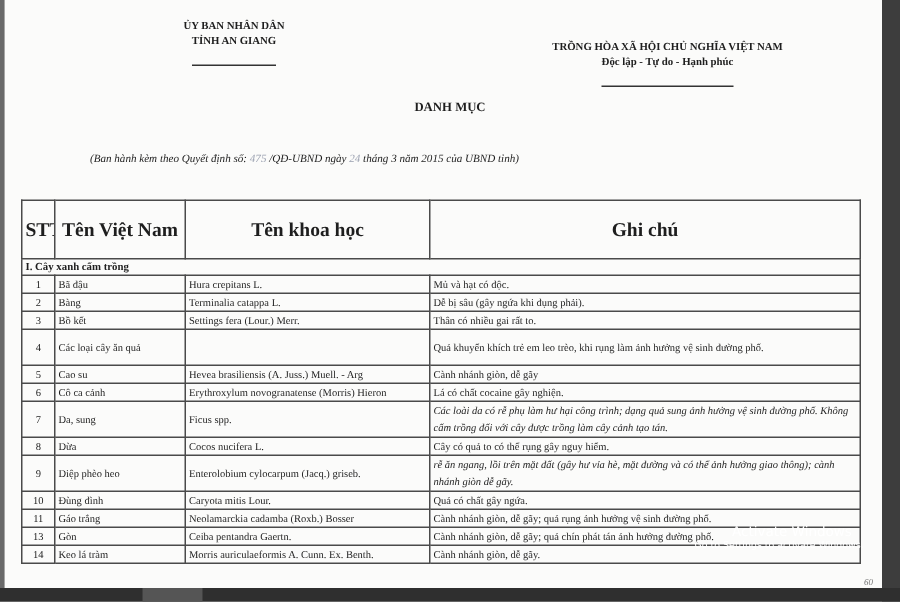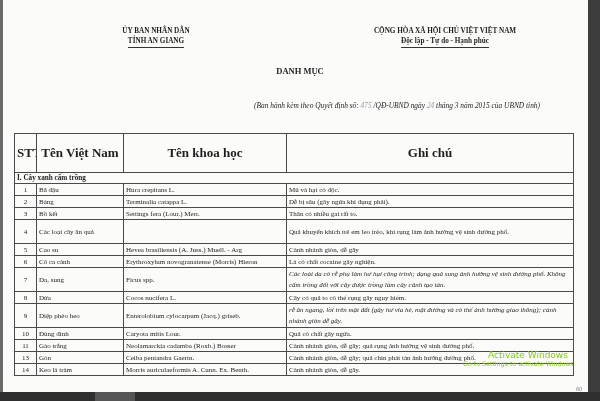--- a/index.html
+++ b/index.html
@@ -12,68 +12,68 @@
     .page {
       position: absolute; left: 3px; top: 0; width: 585px; height: 392px;
       background: #fbfbfa;
     }
     .right-frame { position: absolute; left: 588px; top: 0; width: 12px; height: 401px; background: #3d3d3d; }
     .bottom-frame { position: absolute; left: 0; top: 392px; width: 600px; height: 9px; background: #2f2f2f; }
     .bottom-frame .tab { position: absolute; left: 95px; top: 0; width: 40px; height: 9px; background: #555; }
     .left-frame { position: absolute; left: 0; top: 0; width: 3px; height: 392px; background: #6a6a6a; }
 
     .hdr { position: absolute; text-align: center; font-weight: bold; font-size: 7.2px; line-height: 10px; }
-    .hdr-left { left: 96px; top: 26px; width: 120px; }
+    .hdr-left { left: 96px; top: 12px; width: 120px; }
     .hdr-right { left: 330px; top: 26px; width: 230px; }
-    .uline { display: inline-block; border-bottom: 1px solid #333; padding-bottom: 1px; }
+    .uline { display: inline-block; border-bottom: 1px solid #333; padding-bottom: 11px; }
 
     .title { position: absolute; left: 100px; top: 66px; width: 400px; text-align: center; font-weight: bold; line-height: 11px; }
     .title .t1 { font-size: 8.5px; }
     .title .t2 { font-size: 9px; }
-    .subtitle { position: absolute; left: 60px; top: 101px; width: 480px; text-align: right; font-style: italic; font-size: 7.4px; }
+    .subtitle { position: absolute; left: 60px; top: 101px; width: 480px; text-align: left; font-style: italic; font-size: 7.4px; }
     .subtitle .hand { color: #9aa0b0; }
 
     table.list {
       position: absolute; left: 14px; top: 133px; width: 559px;
       border-collapse: collapse; table-layout: fixed;
       font-size: 7px;
     }
     table.list td, table.list th {
       border: 1px solid #4a4a4a; padding: 0 2px; vertical-align: middle;
       line-height: 10px; overflow: hidden; white-space: nowrap;
     }
     table.list th { font-weight: bold; text-align: center; height: 38px; font-size: 13px; }
     table.list td.stt { text-align: center; }
     table.list tr.sec td { font-weight: bold; height: 9px; font-size: 7.2px; }
     table.list tr.r td { height: 11px; }
     table.list tr.r2 td { height: 23px; }
     table.list td.note.wrap { white-space: normal; line-height: 10.5px; font-style: italic; }
 
-    .watermark { position: absolute; left: 488px; top: 350px; color: #84cc16; font-family: "DejaVu Sans", sans-serif; }
+    .watermark { position: absolute; left: 488px; top: 350px; color: #ffffff; font-family: "DejaVu Sans", sans-serif; }
     .watermark .w1 { font-size: 9px; }
     .watermark .w2 { font-size: 6.3px; margin-left: -25px; }
     .pg { position: absolute; left: 576px; top: 386px; font-size: 6px; font-style: italic; color: #777; }
   </style>
 </head>
 <body>
 
 <div class="left-frame"></div>
 <div class="right-frame"></div>
 <div class="bottom-frame">
     <div class="tab"></div>
   </div>
 
 <div class="page"></div>
 
 <div class="hdr hdr-left">
   <div>ỦY BAN NHÂN DÂN</div>
   <div><span class="uline">TỈNH AN GIANG</span></div>
 </div>
 <div class="hdr hdr-right">
-  <div>CỘNG HÒA XÃ HỘI CHỦ VIỆT VIỆT NAM</div>
+  <div>TRỒNG HÒA XÃ HỘI CHỦ NGHĨA VIỆT NAM</div>
   <div><span class="uline">Độc lập - Tự do - Hạnh phúc</span></div>
 </div>
 
 <div class="title">
   <div class="t1">DANH MỤC</div>
 </div>
 
 <div class="subtitle">
   <span>(Ban hành kèm theo Quyết định số: </span><span class="hand">475</span><span> /QĐ-UBND ngày </span><span class="hand">24</span><span>  tháng 3 năm 2015 của UBND tỉnh)</span>
 </div>

